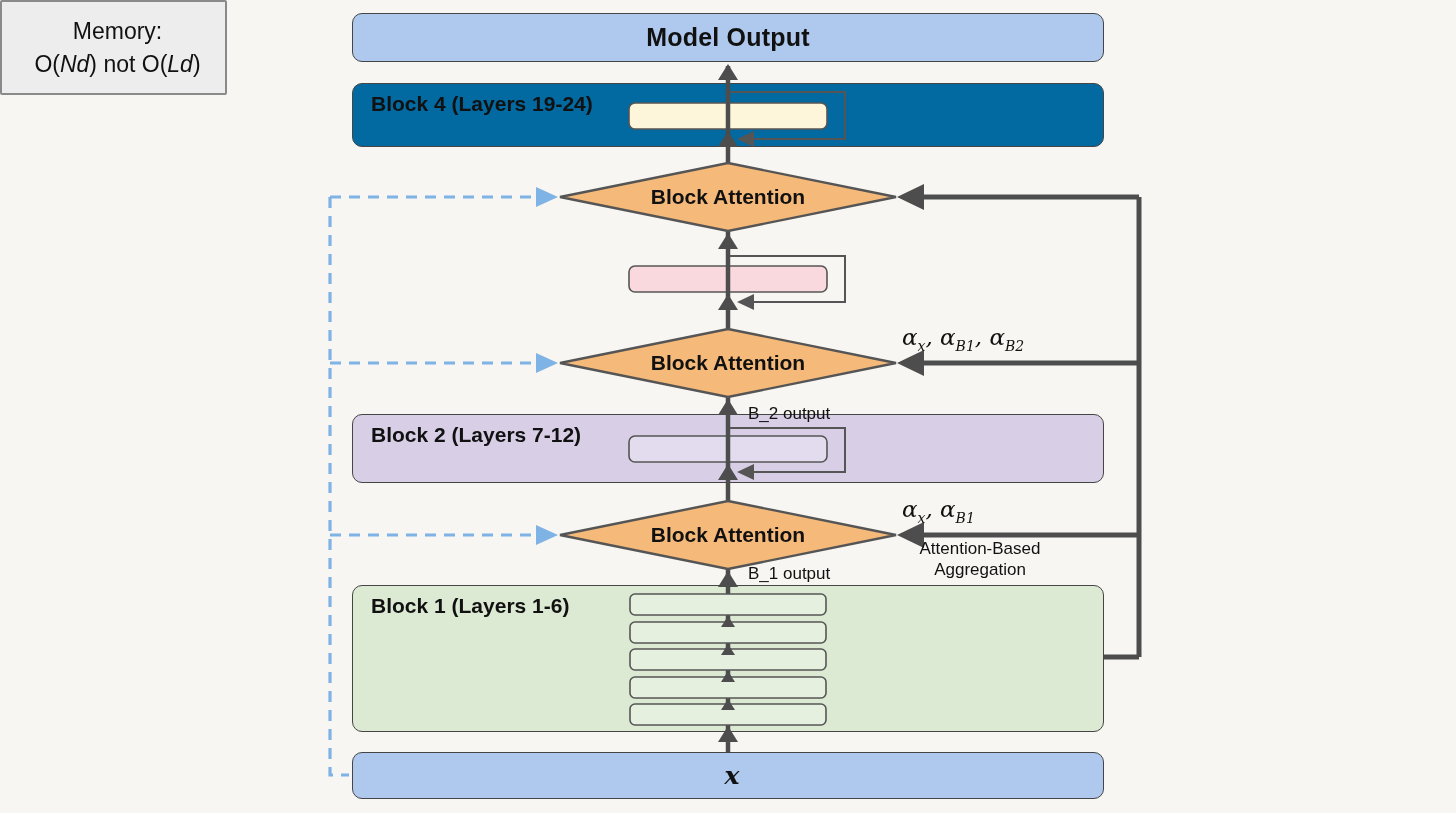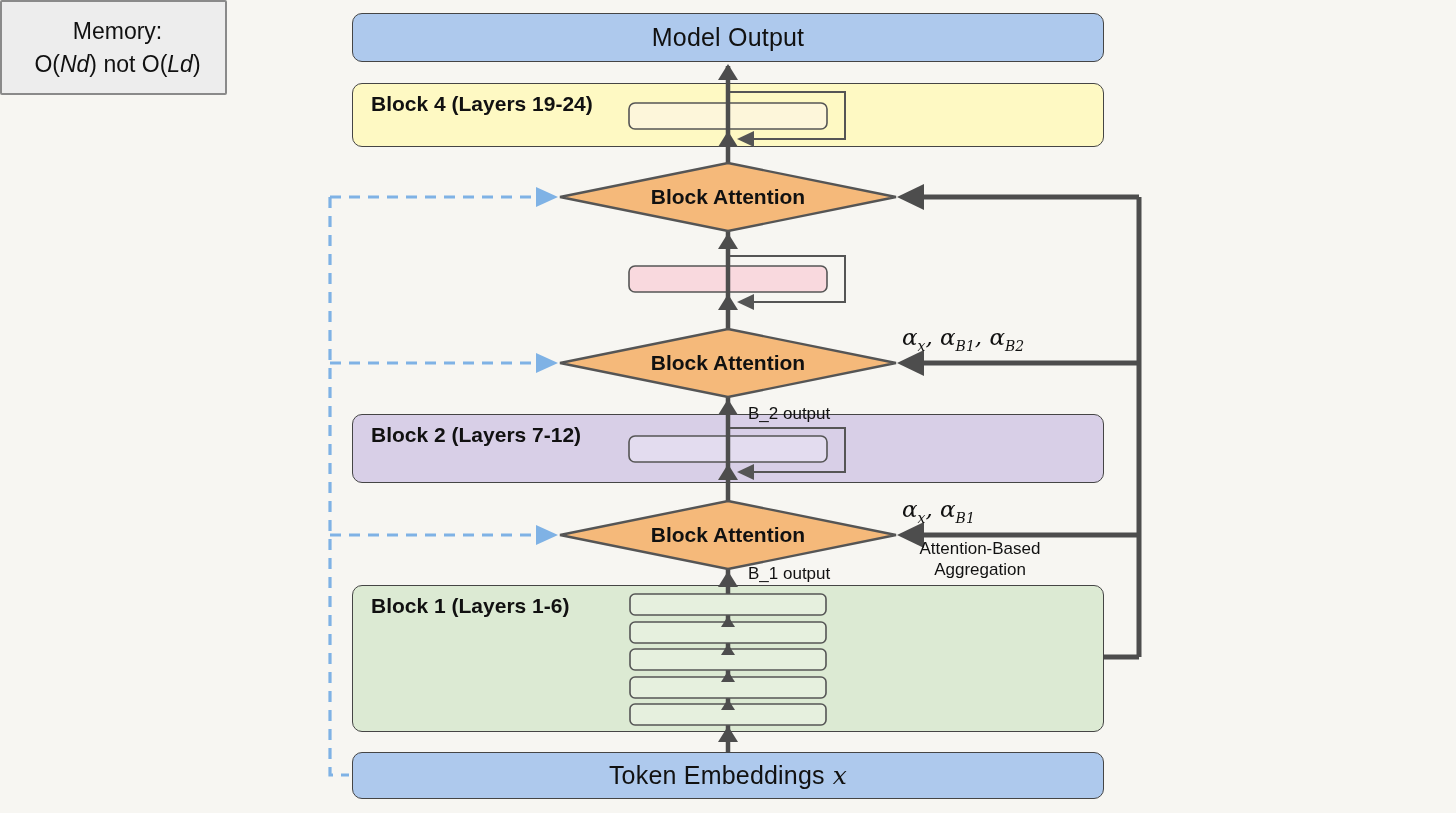--- a/index.html
+++ b/index.html
@@ -3,24 +3,24 @@
 <meta charset="utf-8">
 <style>
   html,body{margin:0;padding:0;background:#e8e6e2;}
   #canvas{
     position:relative;width:1456px;height:813px;overflow:hidden;
     background:#f7f6f2;
     font-family:"Liberation Sans", sans-serif;
     color:#111;
   }
   .box{position:absolute;box-sizing:border-box;border:1.6px solid #454545;border-radius:10px;}
-  .bigLabel{display:flex;align-items:center;justify-content:center;font-size:25px;font-weight:400;letter-spacing:.2px;}
+  .bigLabel{display:flex;align-items:center;justify-content:center;font-size:25px;font-weight:700;letter-spacing:.2px;}
   .blockLabel{position:absolute;left:18px;top:8px;font-size:21px;font-weight:700;}
   #model-output{left:352px;top:13px;width:752px;height:49px;background:#aec9ed;}
-  #block4{left:352px;top:83px;width:752px;height:64px;background:#fef9c3;}
+  #block4{left:352px;top:83px;width:752px;height:64px;background:#0369a1;}
   #block3{left:352px;top:245px;width:752px;height:67px;background:#f5cbd0;}
   #block2{left:352px;top:414px;width:752px;height:69px;background:#d8cfe7;}
   #block1{left:352px;top:585px;width:752px;height:147px;background:#dcead3;}
   #token{left:352px;top:752px;width:752px;height:47px;background:#aec9ed;}
   #token i{margin-left:8px;font-family:"DejaVu Serif",serif;}
   #block1-note{position:absolute;left:382px;top:649px;width:245px;text-align:center;font-size:17px;line-height:1.4;}
   svg#wires{position:absolute;left:0;top:0;pointer-events:none;}
   .diamondLabel{position:absolute;left:560px;width:336px;height:36px;display:flex;align-items:center;justify-content:center;
     font-size:21px;font-weight:700;}
   #att1-label{top:179px;} #att2-label{top:345px;} #att3-label{top:517px;}
@@ -52,21 +52,20 @@
 
   <div class="box" id="block2">
     <span class="blockLabel">Block 2 (Layers 7-12)</span>
   </div>
 
   <div class="box" id="block1">
     <span class="blockLabel">Block 1 (Layers 1-6)</span>
   </div>
 
   <div class="box bigLabel" id="token">
-    <span>Token Embeddings</span>
     <i>x</i>
   </div>
 
   <div id="memory">
     <span>Memory:</span>
     <span><span>O(</span><i>Nd</i><span>) not O(</span><i>Ld</i><span>)</span></span>
   </div>
 
   <svg id="wires" width="1456" height="813" viewBox="0 0 1456 813">
 

